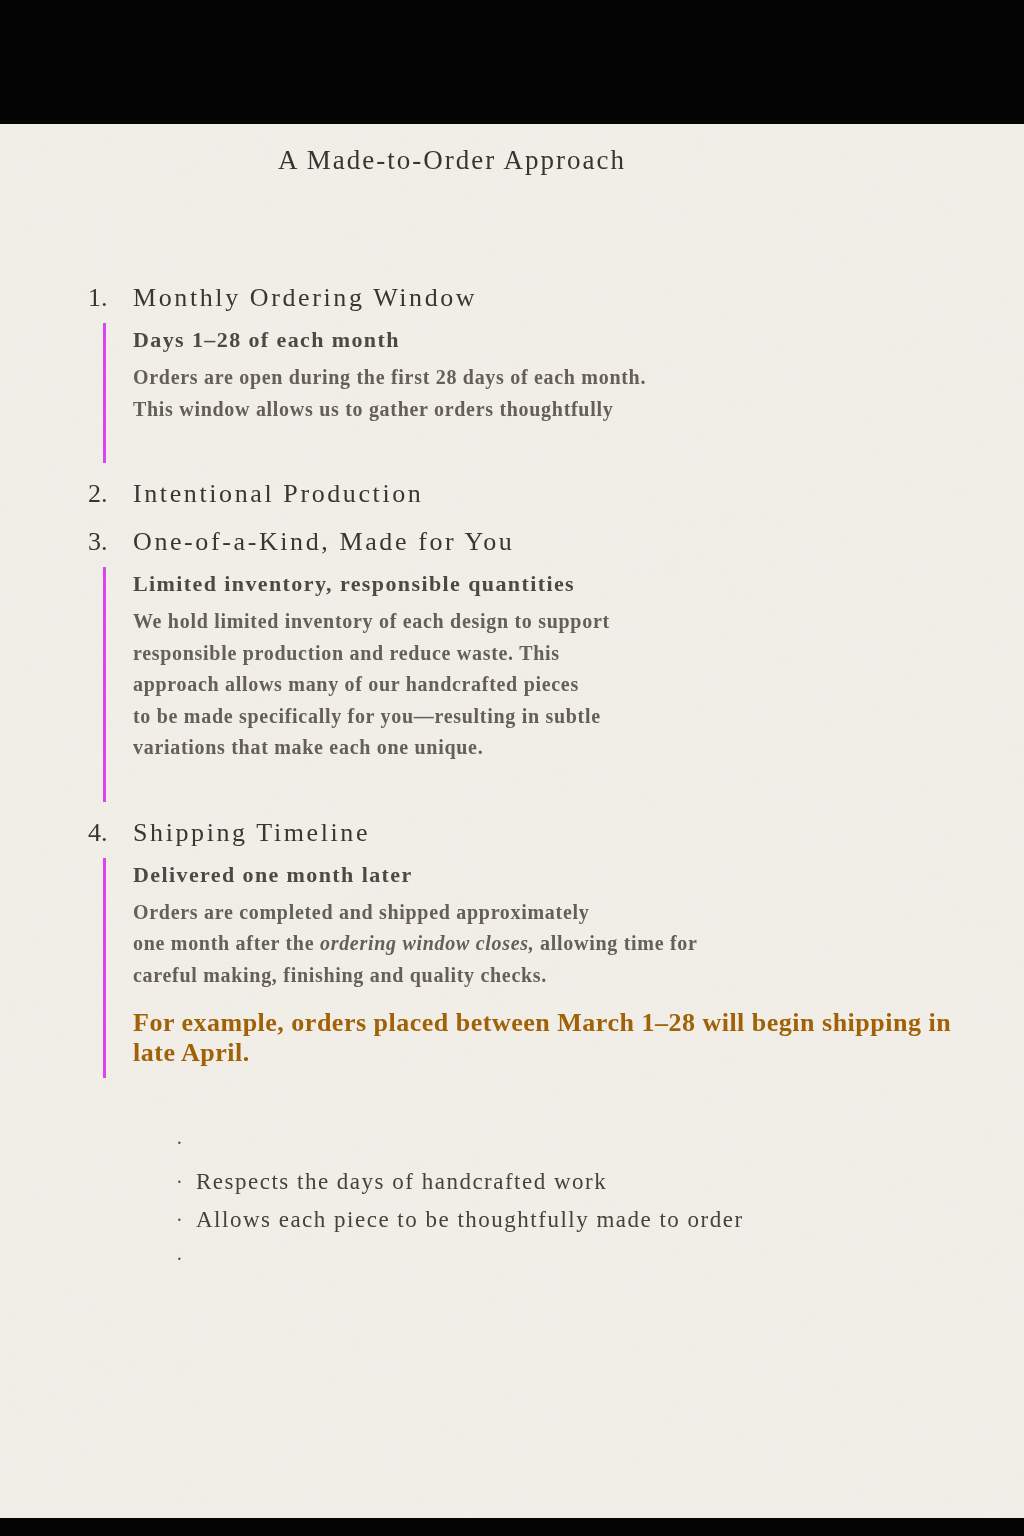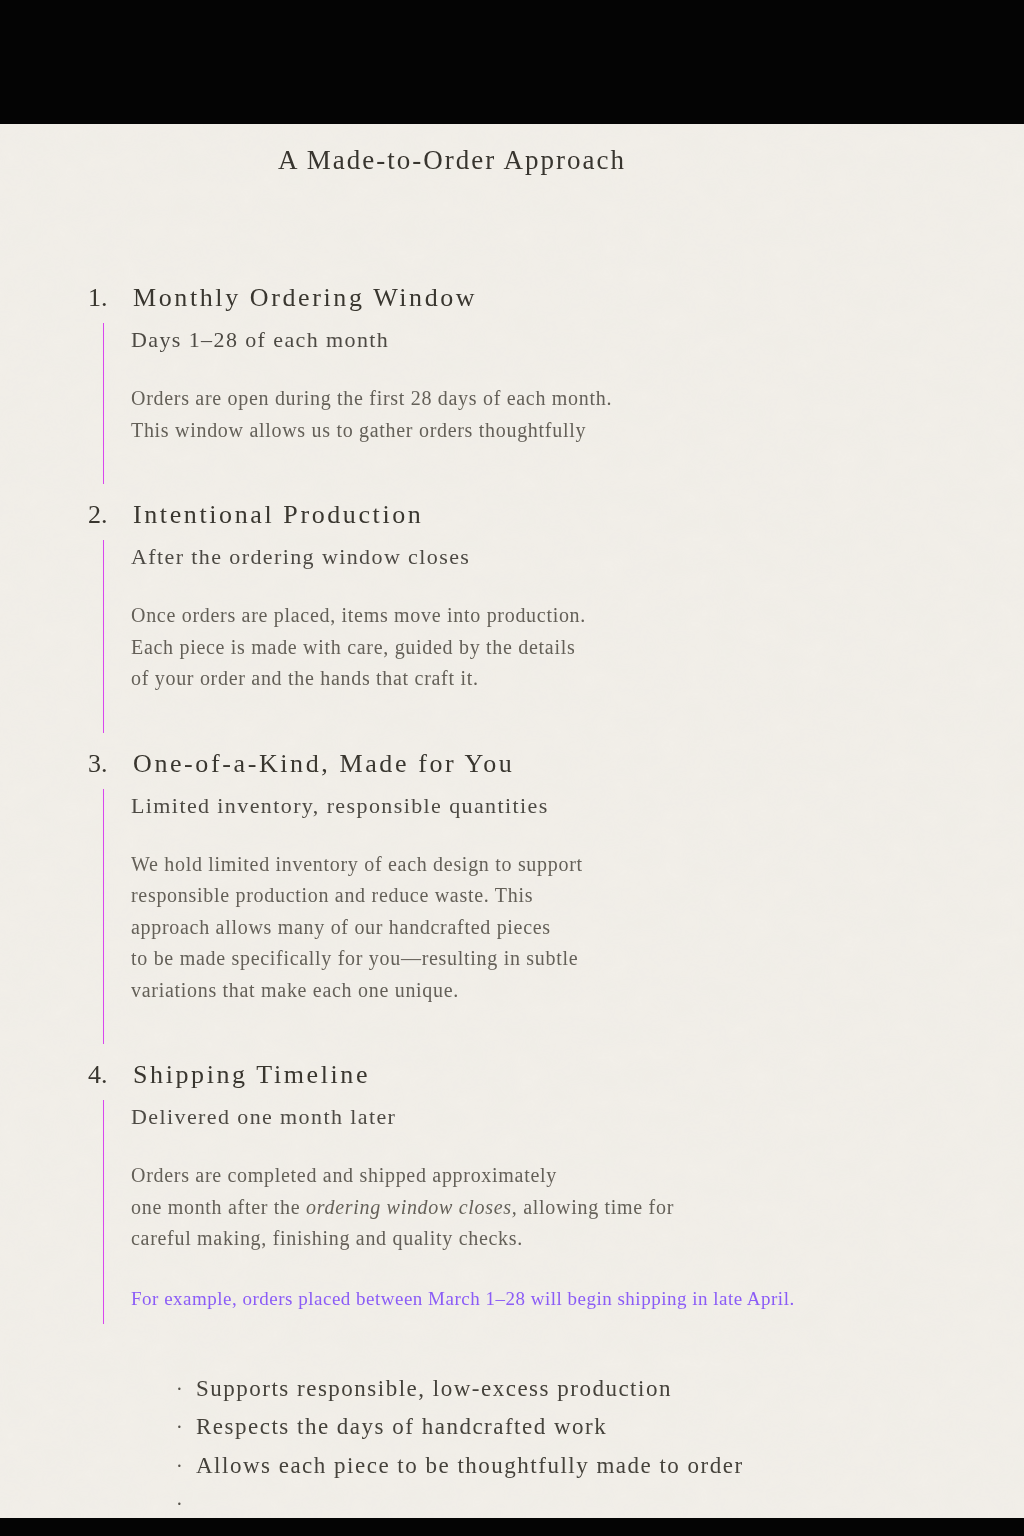--- a/index.html
+++ b/index.html
@@ -46,40 +46,41 @@
     letter-spacing:2.6px;
     color:#39362f;
   }
   .sec-num{
     width:30px;margin-right:15px;
     letter-spacing:0;
     flex:0 0 auto;
   }
   .sec-body{
     margin-left:15px;margin-top:8px;
-    border-left:1px solid #d946ef;
+    border-left:3px solid #d946ef;
     padding:2px 0 38px 27px;
+    font-weight:bold;
   }
   .sec-sub{
     font-size:22px;line-height:30px;
     letter-spacing:1.4px;
     color:#4c4943;
   }
-  .para{margin-top:28px;}
+  .para{margin-top:7px;}
   .para-line{
     font-size:20px;line-height:31.5px;
     letter-spacing:0.7px;
     color:#646058;
   }
   .para-line .it{font-style:italic;}
   .note-line{
-    margin-top:29px;
-    font-size:19px;line-height:30px;
+    margin-top:17px;
+    font-size:26px;line-height:30px;
     letter-spacing:0.5px;
-    color:#8b5cf6;
+    color:#a16207;
   }
   .sec-body.short{padding-bottom:10px;}
   .why{
     margin-top:46px;
     margin-left:88px;
     width:800px;
   }
   .why-title{
     text-align:center;
     font-style:italic;
@@ -137,28 +138,20 @@
             <div class="para-line">Orders are open during the first 28 days of each month.</div>
             <div class="para-line">This window allows us to gather orders thoughtfully</div>
           </div>
         </div>
       </div>
 
       <div class="section">
         <div class="sec-head">
           <span class="sec-num">2.</span>
           <span>Intentional Production</span>
-        </div>
-        <div class="sec-body">
-          <div class="sec-sub">After the ordering window closes</div>
-          <div class="para">
-            <div class="para-line">Once orders are placed, items move into production.</div>
-            <div class="para-line">Each piece is made with care, guided by the details</div>
-            <div class="para-line">of your order and the hands that craft it.</div>
-          </div>
         </div>
       </div>
 
       <div class="section">
         <div class="sec-head">
           <span class="sec-num">3.</span>
           <span>One-of-a-Kind, Made for You</span>
         </div>
         <div class="sec-body">
           <div class="sec-sub">Limited inventory, responsible quantities</div>
@@ -187,21 +180,20 @@
           <div class="note-line">For example, orders placed between March 1–28 will begin shipping in late April.</div>
         </div>
       </div>
 
     </div>
 
     <div class="why">
       <div class="bullets">
         <div class="bullet-row">
           <span class="bullet-dot">·</span>
-          <span>Supports responsible, low-excess production</span>
         </div>
         <div class="bullet-row">
           <span class="bullet-dot">·</span>
           <span>Respects the days of handcrafted work</span>
         </div>
         <div class="bullet-row">
           <span class="bullet-dot">·</span>
           <span>Allows each piece to be thoughtfully made to order</span>
         </div>
         <div class="bullet-row">

